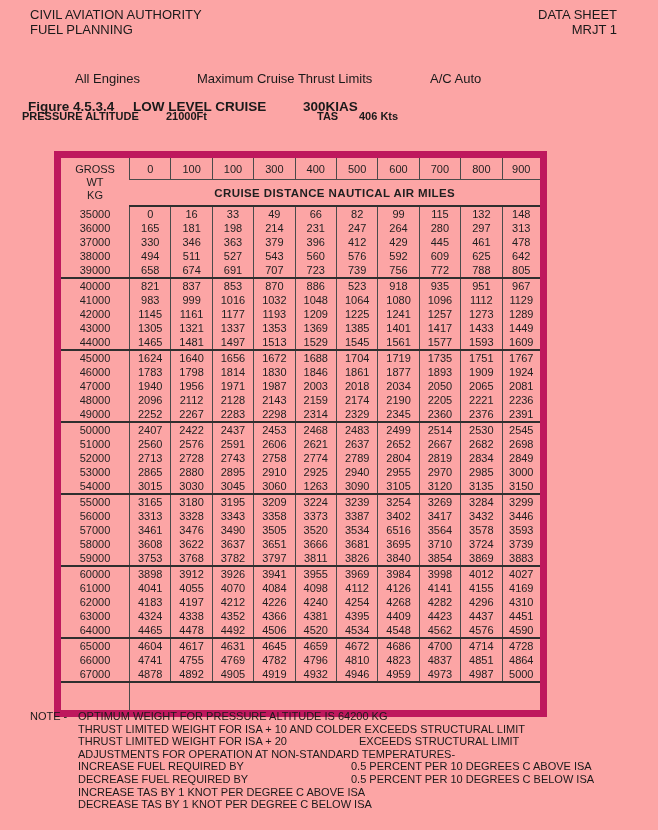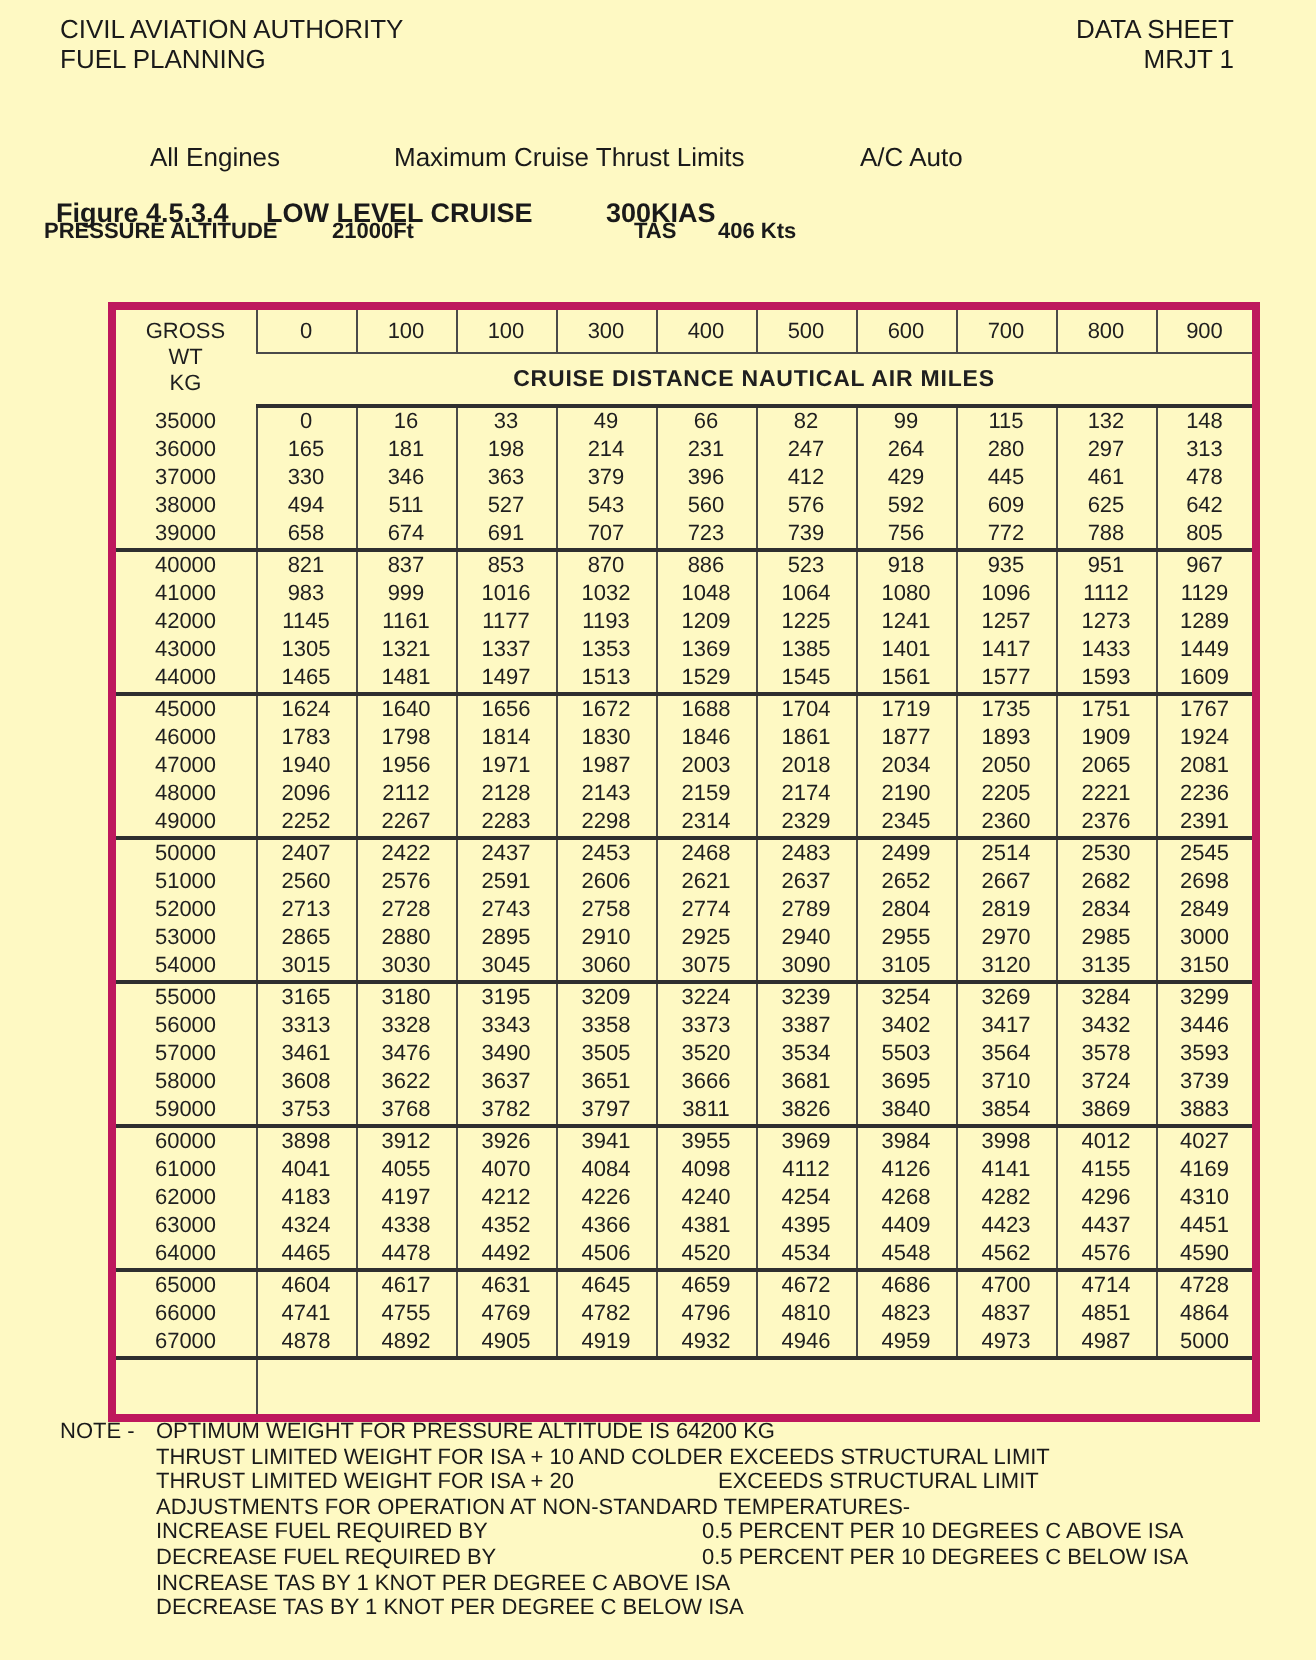--- a/index.html
+++ b/index.html
@@ -1,36 +1,36 @@
 <!DOCTYPE html>
 <html><head>
 <meta charset="utf-8">
 <style>
   html,body { margin:0; padding:0; background:#ffffff; }
   .page {
-    position:relative; width:658px; height:830px; background:#fef9c3;
+    position:relative; width:658px; height:830px; background:#fca5a5;
     font-family:"Liberation Sans", sans-serif; color:#1a1a1a; overflow:hidden;
   }
   
   .tophdr { position:absolute; left:30px; right:41px; top:7px; display:flex; justify-content:space-between; font-size:13px; line-height:15px; }
   .tophdr .right { text-align:right;margin-left:40px; }
   
   .figline { position:absolute; left:28px; top:55px; font-size:13.5px; font-weight:bold; white-space:nowrap; }
   .figline .w1 { display:inline-block; width:105px;margin-top:44px; }
   .figline .w2 { display:inline-block; width:170px; }
   .subline { position:absolute; left:28px; top:71px; font-size:13px; white-space:nowrap; }
   .subline .w1 { display:inline-block; width:122px; margin-left:47px; }
   .subline .w2 { display:inline-block; width:233px; }
   .pressline { position:absolute; left:22px; top:110px; font-size:11px; font-weight:bold; white-space:nowrap; }
   .pressline .w1 { display:inline-block; width:144px; }
   .pressline .w2 { display:inline-block; width:151px; }
   .pressline .w3 { display:inline-block; width:42px; }
   
   .tblwrap { position:absolute; left:54px; top:151px; }
-  table { border-collapse:collapse; table-layout:fixed; width:576px; border:4px solid #be185d; }
+  table { border-collapse:collapse; table-layout:fixed; width:493px; border:7px solid #be185d; }
   td { border-left:1px solid #4a4a4a; text-align:center; padding:0; font-size:11px; color:#1f1f1f; }
   td:first-child { border-left:none; }
   .corner { vertical-align:middle; line-height:13px; font-size:11px; }
   .chead { height:21px; border-bottom:1px solid #4a4a4a; vertical-align:middle; }
   .band { border-left:1px solid #4a4a4a; border-bottom:2px solid #2f2f2f; height:25px; font-weight:bold; font-size:11.5px; letter-spacing:0.4px; vertical-align:middle; }
   tbody td { height:14px; line-height:14px; }
   tr.gtop td { border-top:2px solid #2f2f2f; }
   tr.empty td { border-top:2px solid #2f2f2f; height:27px; }
   tr.empty td.sp { border-left:1px solid #4a4a4a; }
   
@@ -337,21 +337,21 @@
             <td>2970</td>
             <td>2985</td>
             <td>3000</td>
           </tr>
           <tr>
             <td>54000</td>
             <td>3015</td>
             <td>3030</td>
             <td>3045</td>
             <td>3060</td>
-            <td>3075</td>
+            <td>1263</td>
             <td>3090</td>
             <td>3105</td>
             <td>3120</td>
             <td>3135</td>
             <td>3150</td>
           </tr>
           <tr class="gtop">
             <td>55000</td>
             <td>3165</td>
             <td>3180</td>
@@ -378,21 +378,21 @@
             <td>3446</td>
           </tr>
           <tr>
             <td>57000</td>
             <td>3461</td>
             <td>3476</td>
             <td>3490</td>
             <td>3505</td>
             <td>3520</td>
             <td>3534</td>
-            <td>5503</td>
+            <td>6516</td>
             <td>3564</td>
             <td>3578</td>
             <td>3593</td>
           </tr>
           <tr>
             <td>58000</td>
             <td>3608</td>
             <td>3622</td>
             <td>3637</td>
             <td>3651</td>

